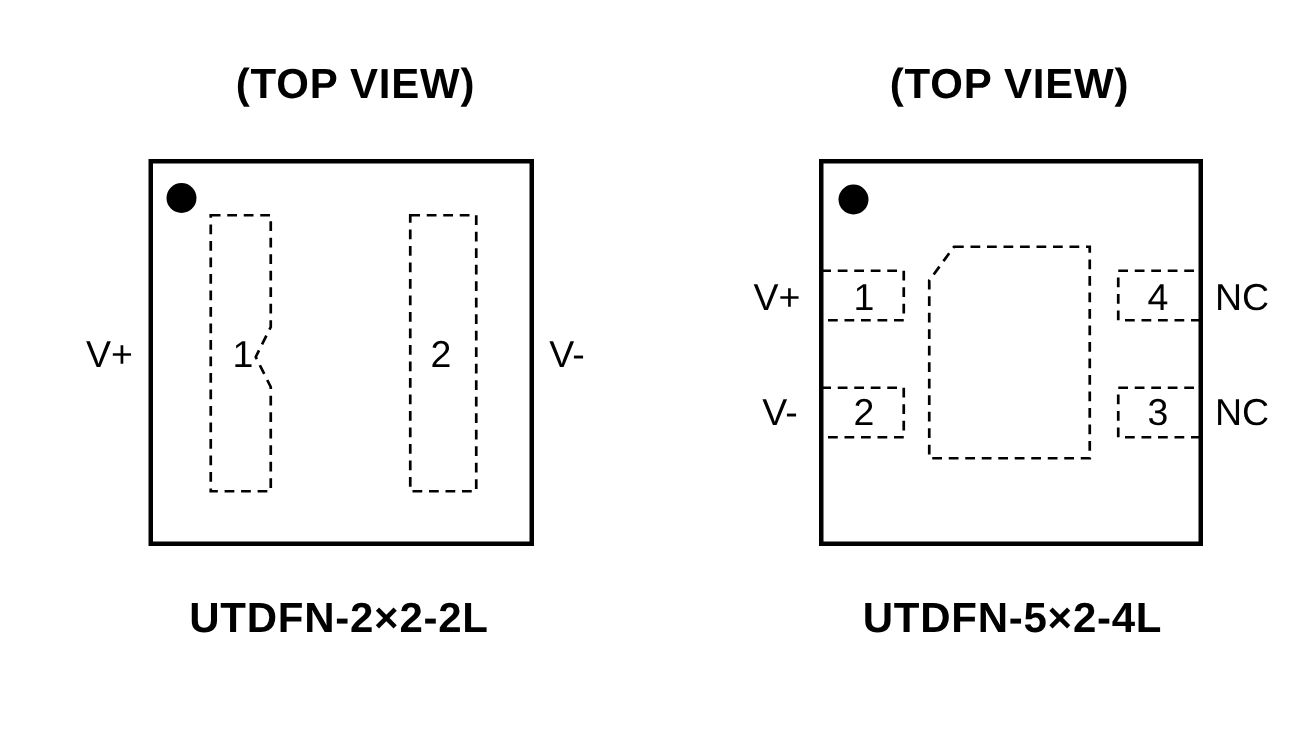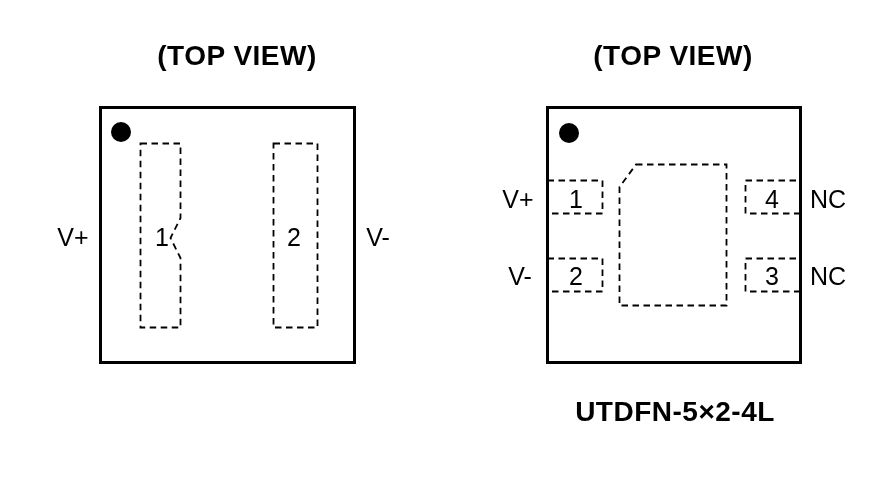--- a/index.html
+++ b/index.html
@@ -63,20 +63,21 @@
     <rect x="729.5" y="258.5" width="55" height="33" fill="none" stroke="#000000" stroke-width="1.8" stroke-dasharray="6.5 4.5"></rect>
 
     <path d="M620,164.5 H710.5 V305.5 H603.5 V187 Z" fill="none" stroke="#000000" stroke-width="1.8" stroke-dasharray="6.5 4.5"></path>
   </svg>
 
   <div class="lbl title" style="left:221px; top:56px;">(TOP VIEW)</div>
   <div class="lbl" style="left:57px; top:237px;">V+</div>
   <div class="lbl" style="left:146px; top:237px;">1</div>
   <div class="lbl" style="left:278px; top:237px;">2</div>
   <div class="lbl" style="left:362px; top:237px;">V-</div>
+  <div class="lbl pkgname" style="left:210px; top:412px;">UTDFN-2×2-2L</div>
 
   <div class="lbl title" style="left:657px; top:56px;">(TOP VIEW)</div>
   <div class="lbl" style="left:502px; top:199px;">V+</div>
   <div class="lbl" style="left:560px; top:199px;">1</div>
   <div class="lbl" style="left:504px; top:276px;">V-</div>
   <div class="lbl" style="left:560px; top:276px;">2</div>
   <div class="lbl" style="left:756px; top:276px;">3</div>
   <div class="lbl" style="left:812px; top:276px;">NC</div>
   <div class="lbl" style="left:756px; top:199px;">4</div>
   <div class="lbl" style="left:812px; top:199px;">NC</div>

